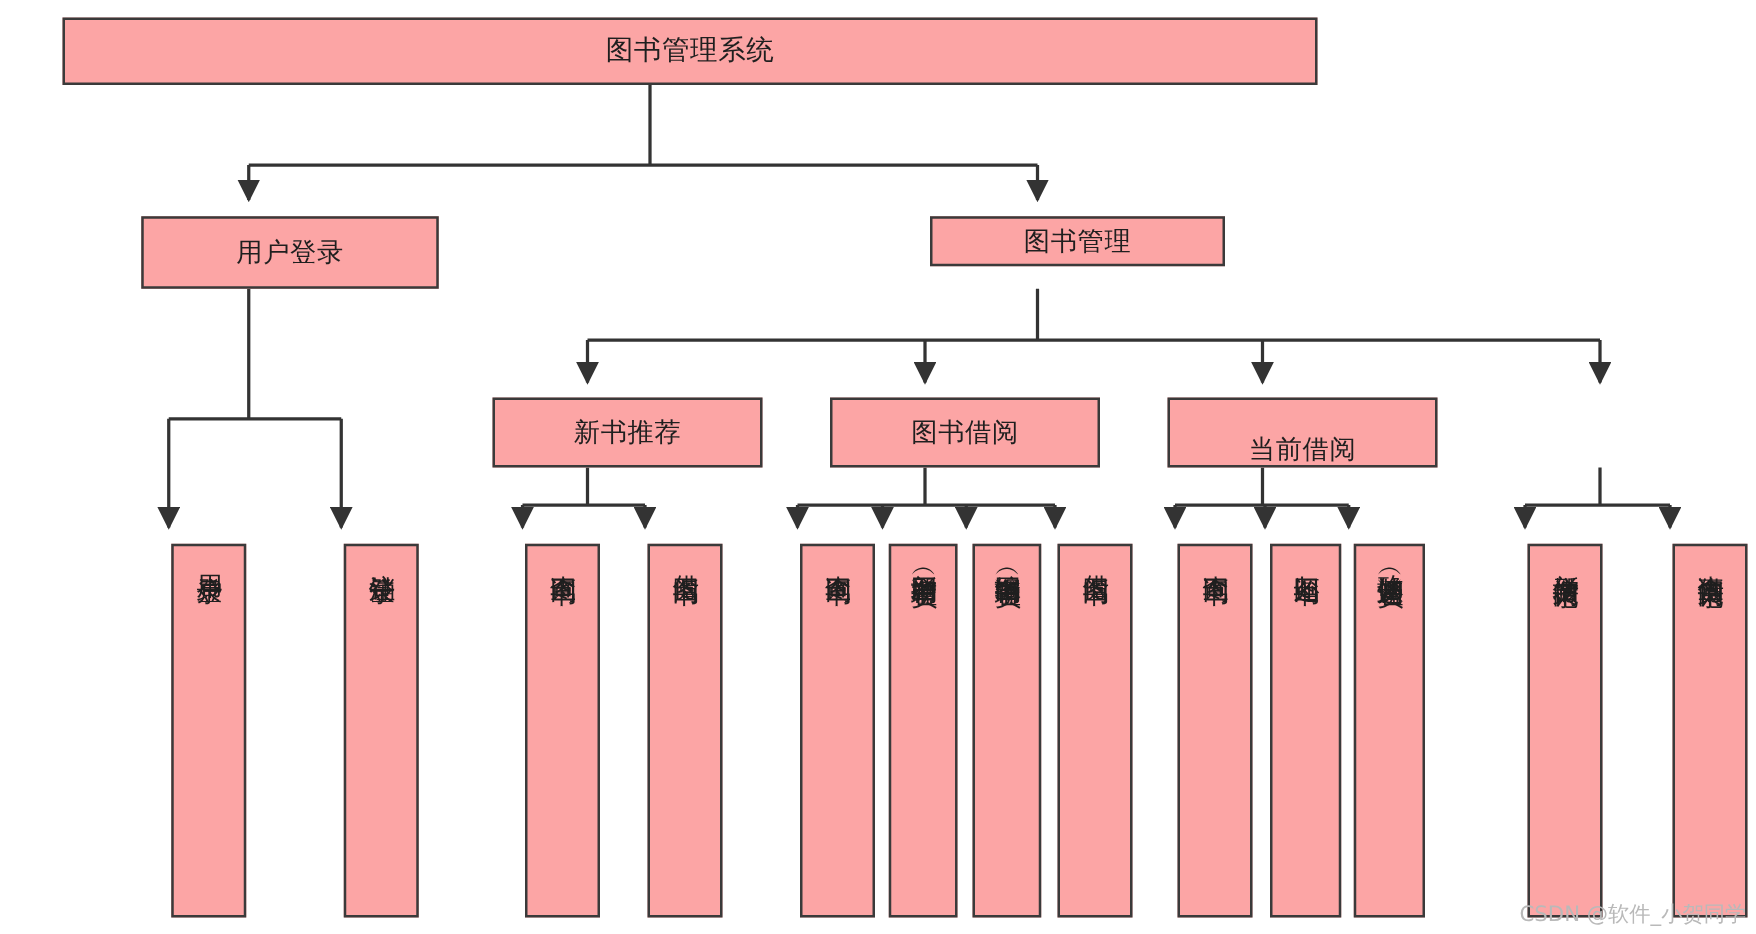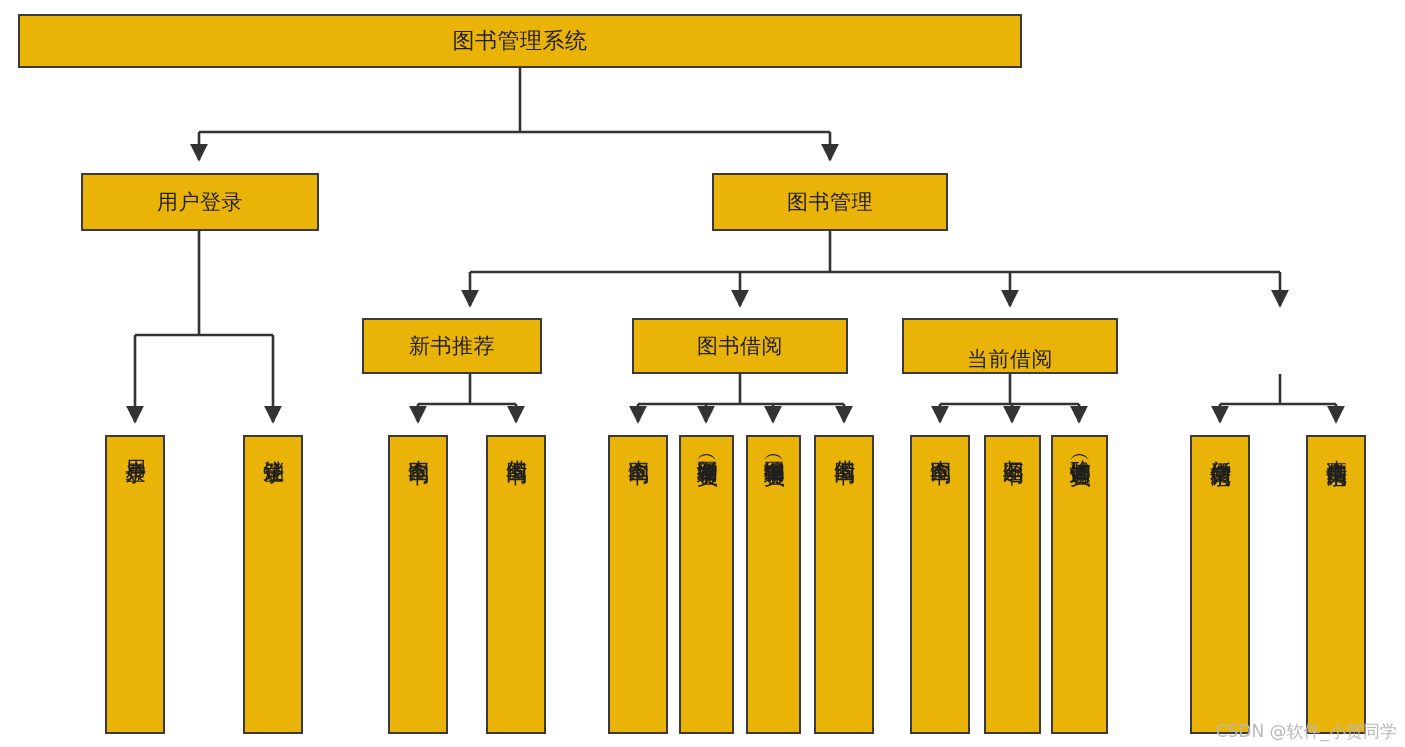--- a/index.html
+++ b/index.html
@@ -23,26 +23,27 @@
     position: absolute;
     left: 0;
     top: 0;
     width: 1405px;
     height: 747px;
     pointer-events: none;
   }
   .node {
     position: absolute;
     box-sizing: border-box;
-    background: #eab308;
+    background: #fca5a5;
     border: 2.2px solid #3a3a3a;
     display: flex;
     align-items: center;
     justify-content: center;
     z-index: 2;
+    margin-left: 32px;
   }
   .node .label {
     font-size: 21px;
     line-height: 1.18;
     letter-spacing: 0.5px;
     color: #1f1f1f;
     white-space: nowrap;
   }
   .node.root .label { font-size: 22px; }
   .node.leaf {
@@ -127,25 +128,25 @@
     </g>
   </svg>
 
   <div class="node root" style="left:18px; top:14px; width:1004px; height:54px;">
     <span class="label">图书管理系统</span>
   </div>
 
   <div class="node" style="left:81px; top:173px; width:238px; height:58px;">
     <span class="label">用户登录</span>
   </div>
-  <div class="node" style="left:712px; top:173px; width:236px; height:58px;">
+  <div class="node" style="left:712px; top:173px; width:236px; height:40px;">
     <span class="label">图书管理</span>
   </div>
 
-  <div class="node" style="left:362px; top:318px; width:180px; height:56px;">
+  <div class="node" style="left:362px; top:318px; width:216px; height:56px;">
     <span class="label">新书推荐</span>
   </div>
   <div class="node" style="left:632px; top:318px; width:216px; height:56px;">
     <span class="label">图书借阅</span>
   </div>
   <div class="node" style="left:902px; top:318px; width:216px; height:56px;align-items:flex-end;">
     <span class="label">当前借阅</span>
   </div>
 
   <div class="node leaf" style="left:105px; top:435px; width:60px; height:299px;">

